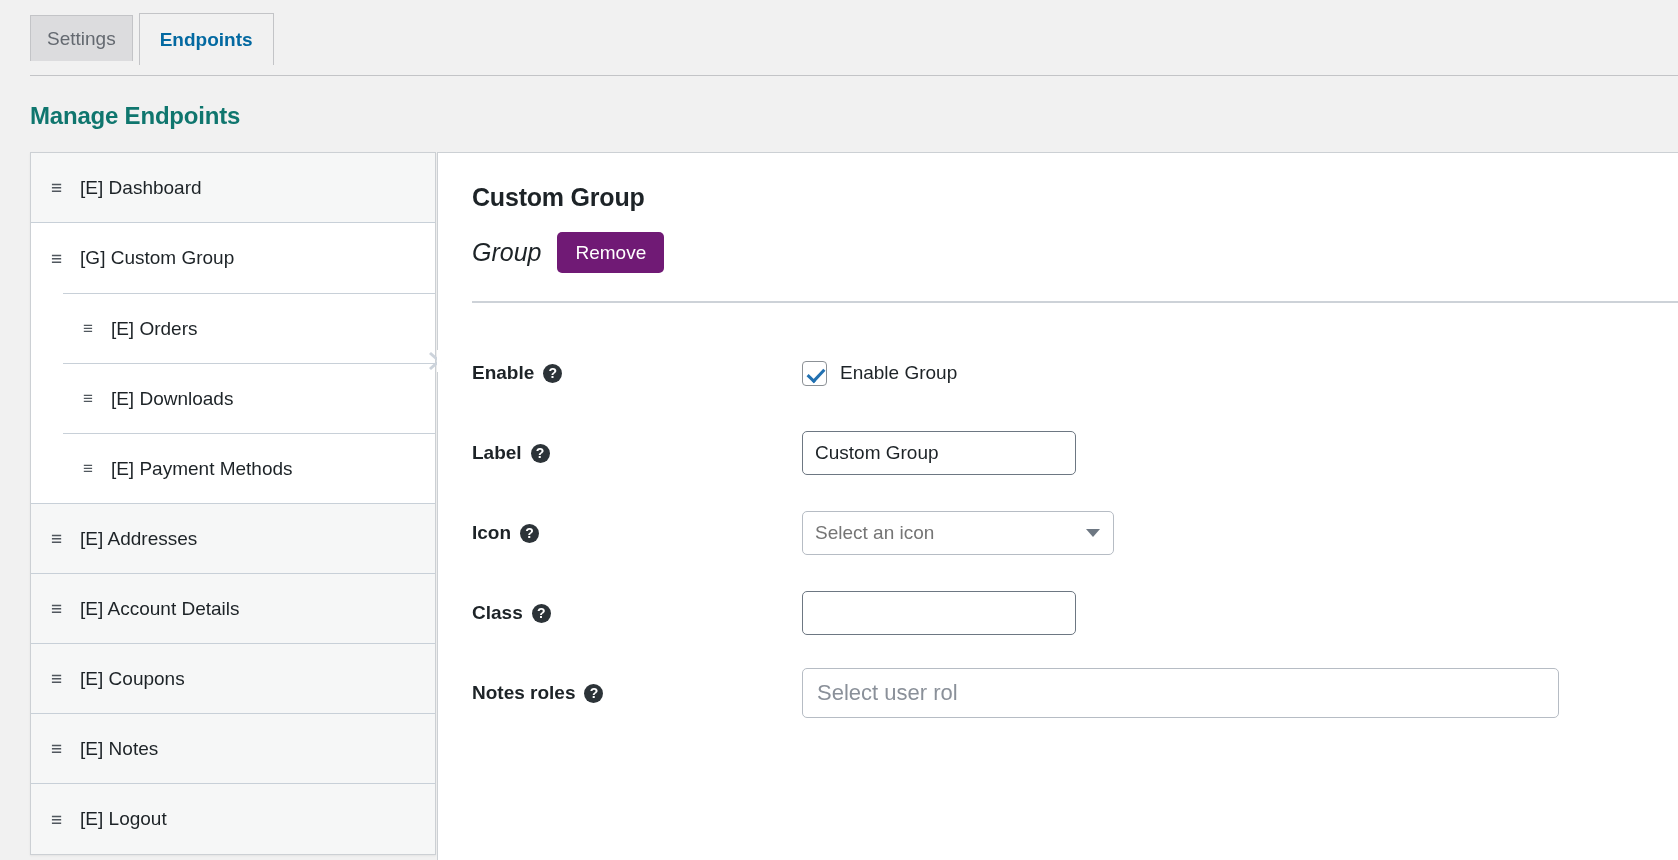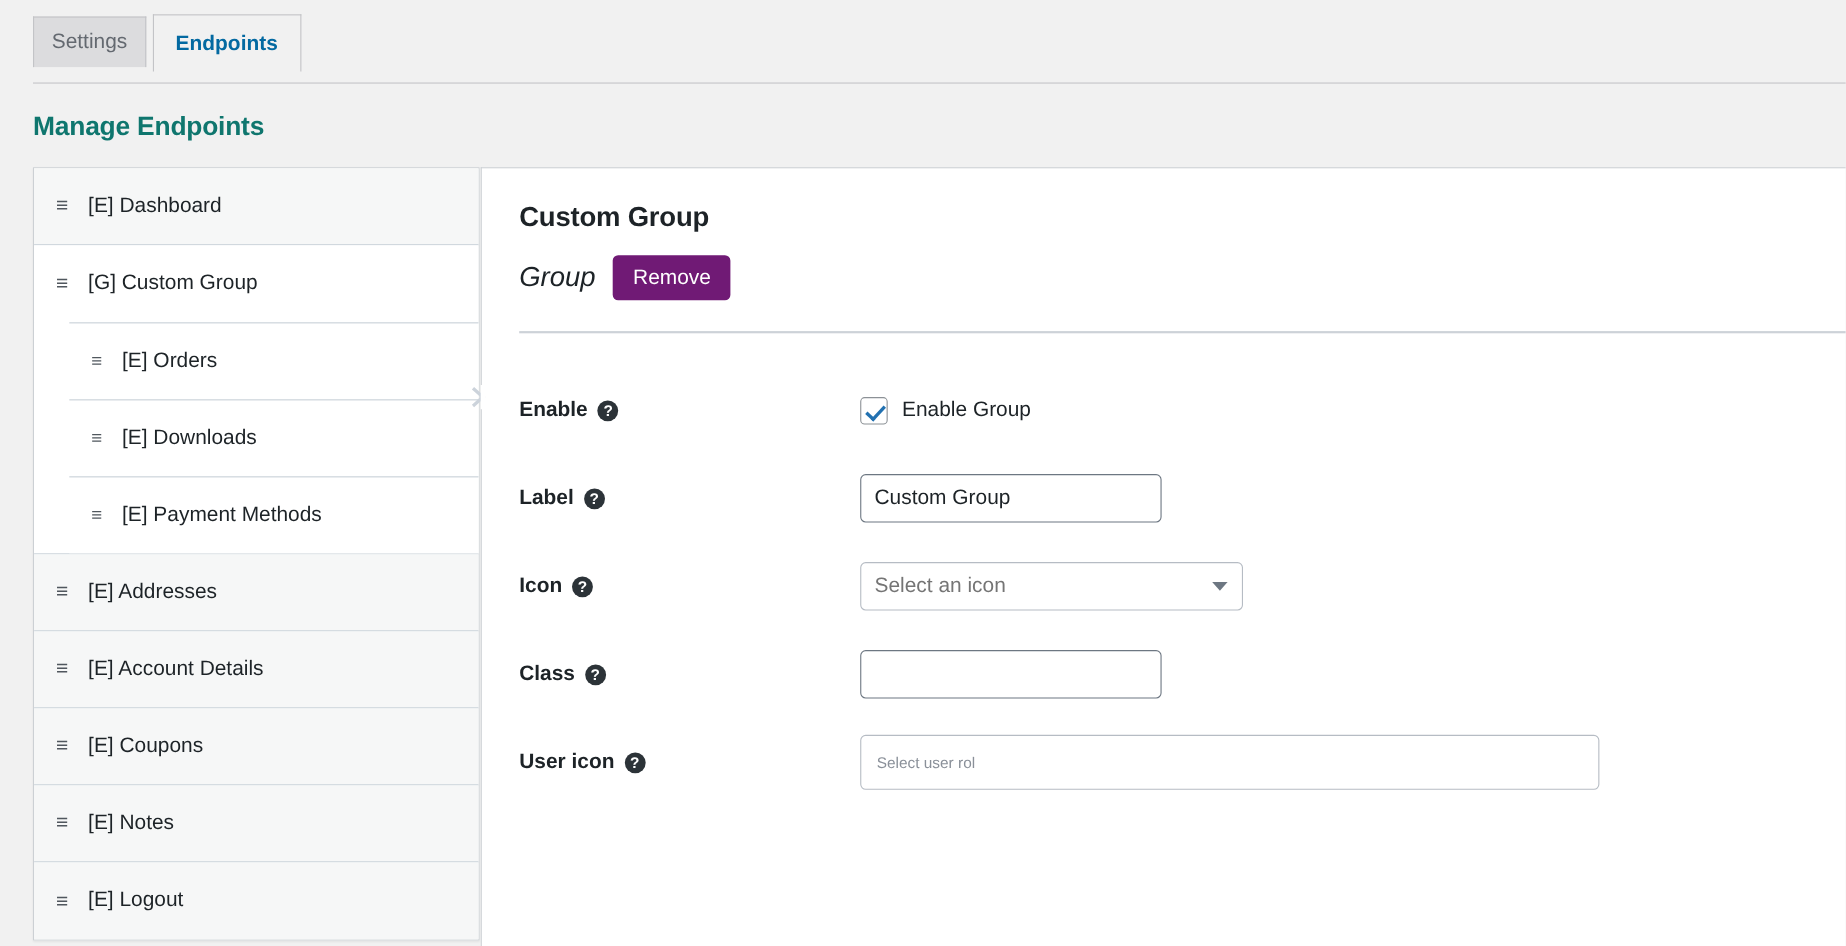--- a/index.html
+++ b/index.html
@@ -207,21 +207,21 @@
     border-radius: 50%;
     background: #2c3338;
     color: #fff;
     font-size: 14px;
     font-weight: 700;
     line-height: 1;
     cursor: help;
     flex: 0 0 auto;
     font-family: "Liberation Sans", sans-serif;
   }
-  .form-field { display: flex; align-items: flex-end; }
+  .form-field { display: flex; align-items: flex-end; margin-left: 20px; }
 
   .cb-wrap {
     display: flex;
     align-items: center;
     gap: 13px;
     cursor: pointer;
   }
   .cb-box {
     width: 25px;
     height: 25px;
@@ -252,21 +252,21 @@
     font-family: "Liberation Sans", sans-serif;
     color: #1d2327;
     background: #fff;
     border: 1px solid #6d7782;
     border-radius: 5px;
     outline: none;
   }
 
   .select-wrap { position: relative; display: inline-block; }
   .sel-input {
-    width: 348px;
+    width: 312px;
     height: 44px;
     padding: 0 34px 0 12px;
     font-size: 19px;
     font-family: "Liberation Sans", sans-serif;
     color: #9ca3ab;
     background: #fff;
     border: 1px solid #b6bcc4;
     border-radius: 5px;
     outline: none;
     cursor: pointer;
@@ -276,24 +276,24 @@
     right: 14px;
     top: 50%;
     transform: translateY(-50%);
     width: 0; height: 0;
     border-left: 7px solid transparent;
     border-right: 7px solid transparent;
     border-top: 8px solid #6d7782;
     pointer-events: none;
   }
   .roles-input {
-    width: 672px;
+    width: 757px;
     height: 50px;
     padding: 16px 14px;
-    font-size: 14px;
+    font-size: 22px;
     font-family: "Liberation Sans", sans-serif;
     background: #fff;
     border: 1px solid #b6bcc4;
     border-radius: 5px;
     outline: none;
     color: #1d2327;
   }
   .roles-input::placeholder { color: #8a9099; }
 </style>
 </head>
@@ -425,21 +425,21 @@
         <span>Class</span>
         <span class="help-icon">?</span>
       </div>
       <div class="form-field">
         <input class="txt-input" type="text" value="" style="">
       </div>
     </div>
 
     <div class="form-row">
       <div class="form-label">
-        <span>User icon</span>
+        <span>Notes roles</span>
         <span class="help-icon">?</span>
       </div>
       <div class="form-field">
         <input class="roles-input" type="text" placeholder="Select user rol" style="">
       </div>
     </div>
 
   </div>
 </div>
 

